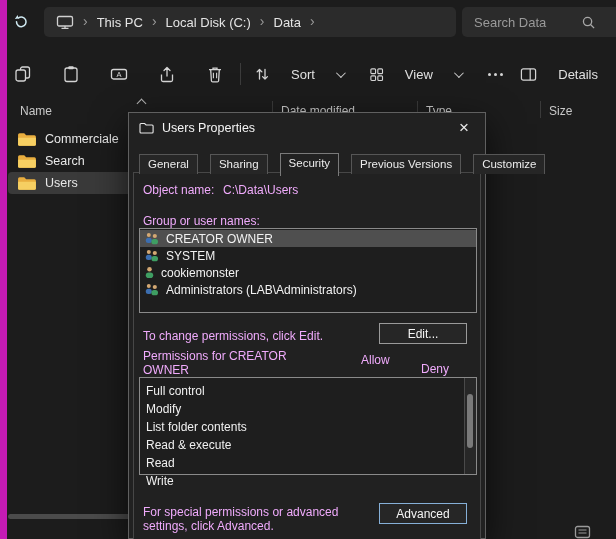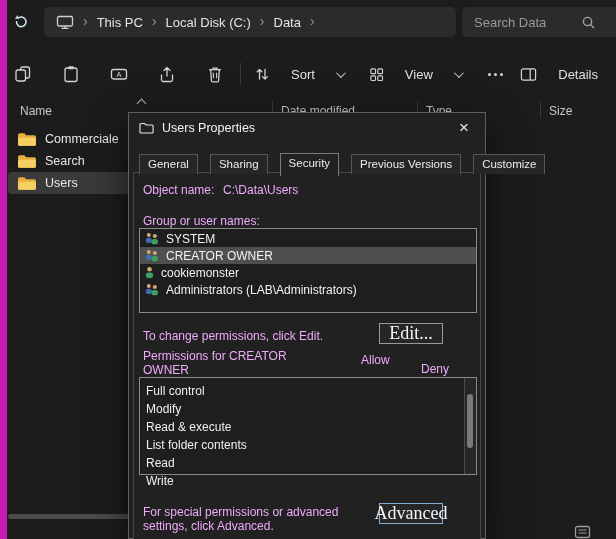--- a/index.html
+++ b/index.html
@@ -56,22 +56,22 @@
   .tabs{position:absolute;left:10px;top:40px;display:flex;align-items:flex-end;gap:12px;z-index:2;}
   .tab{padding:3px 8px 4px;font-size:11.5px;background:#262626;border:1px solid #565656;border-bottom:none;
        color:#ececec;cursor:pointer;white-space:nowrap;}
   .tab.active{background:#212121;padding-bottom:7px;margin-bottom:-2px;border-color:#7a7a7a;}
   .pane{position:absolute;left:4px;right:4px;top:59px;bottom:-2px;border:1px solid #474747;background:#212121;}
   .dlab{position:absolute;font-size:12px;color:#f0abfc;}
   .listbox{position:absolute;left:10px;background:#1e1e1e;border:1px solid #8a8a8a;box-sizing:border-box;}
   .grow{height:17px;display:flex;align-items:center;gap:6px;padding-left:4px;font-size:12px;color:#f2f2f2;cursor:pointer;}
   .grow.sel{background:#4f4f4f;}
   .prow{height:18px;display:flex;align-items:center;padding-left:6px;font-size:12px;color:#f0f0f0;cursor:pointer;}
-  .dbtn{position:absolute;left:250px;width:64px;height:21px;border:1px solid #9a9a9a;background:#262626;
-        display:flex;align-items:center;justify-content:center;font-size:18px;color:#f5f5f5;cursor:pointer;box-sizing:border-box;font-family:Liberation Serif, serif;}
+  .dbtn{position:absolute;left:250px;width:88px;height:21px;border:1px solid #9a9a9a;background:#262626;
+        display:flex;align-items:center;justify-content:center;font-size:12px;color:#f5f5f5;cursor:pointer;box-sizing:border-box;}
   .dbtn.adv{border-color:#86b0d8;}
   .vscroll{position:absolute;right:0;top:0;bottom:0;width:11px;background:#272727;border-left:1px solid #4a4a4a;cursor:pointer;}
   .vthumb{position:absolute;left:2px;width:6px;top:16px;height:54px;background:#7a7a7a;border-radius:3px;}
 </style>
 </head>
 <body>
 
 <div class="stage">
 
   <div class="strip"></div>
@@ -234,38 +234,38 @@
     </div>
 
     <div class="pane"></div>
 
     <span class="dlab" style="left:14px;top:70px;">Object name:</span>
     <span class="dlab" style="left:94px;top:70px;">C:\Data\Users</span>
 
     <span class="dlab" style="left:14px;top:101px;">Group or user names:</span>
 
     <div class="listbox" style="top:115px;width:338px;height:85px;padding-top:1px;">
+      <div class="grow sel">
+        <svg width="16" height="13" viewBox="0 0 16 13">
+          <circle cx="4.8" cy="3.1" r="2" fill="#d3a873"></circle>
+          <rect x="1.8" y="5.8" width="6" height="5.2" rx="2.5" fill="#3c6eb0"></rect>
+          <circle cx="10.8" cy="4" r="2.1" fill="#d3a873"></circle>
+          <rect x="7.4" y="6.9" width="6.6" height="5.4" rx="2.6" fill="#3f9e63"></rect>
+        </svg>
+        <span>CREATOR OWNER</span>
+      </div>
       <div class="grow">
         <svg width="16" height="13" viewBox="0 0 16 13">
           <circle cx="4.8" cy="3.1" r="2" fill="#d3a873"></circle>
           <rect x="1.8" y="5.8" width="6" height="5.2" rx="2.5" fill="#3c6eb0"></rect>
           <circle cx="10.8" cy="4" r="2.1" fill="#d3a873"></circle>
           <rect x="7.4" y="6.9" width="6.6" height="5.4" rx="2.6" fill="#3f9e63"></rect>
         </svg>
         <span>SYSTEM</span>
       </div>
-      <div class="grow sel">
-        <svg width="16" height="13" viewBox="0 0 16 13">
-          <circle cx="4.8" cy="3.1" r="2" fill="#d3a873"></circle>
-          <rect x="1.8" y="5.8" width="6" height="5.2" rx="2.5" fill="#3c6eb0"></rect>
-          <circle cx="10.8" cy="4" r="2.1" fill="#d3a873"></circle>
-          <rect x="7.4" y="6.9" width="6.6" height="5.4" rx="2.6" fill="#3f9e63"></rect>
-        </svg>
-        <span>CREATOR OWNER</span>
-      </div>
       <div class="grow">
         <svg width="11" height="13" viewBox="0 0 11 13">
           <circle cx="5.5" cy="3.2" r="2.3" fill="#d3a873"></circle>
           <rect x="1.8" y="6.4" width="7.4" height="5.6" rx="2.8" fill="#3f9e63"></rect>
         </svg>
         <span>cookiemonster</span>
       </div>
       <div class="grow">
         <svg width="16" height="13" viewBox="0 0 16 13">
           <circle cx="4.8" cy="3.1" r="2" fill="#d3a873"></circle>
@@ -285,24 +285,24 @@
     <span class="dlab" style="left:292px;top:249px;">Deny</span>
 
     <div class="listbox" style="top:264px;width:338px;height:98px;padding-top:4px;">
       <div class="prow">
           <span>Full control</span>
         </div>
       <div class="prow">
           <span>Modify</span>
         </div>
       <div class="prow">
+          <span>List folder contents</span>
+        </div>
+      <div class="prow">
           <span>Read &amp; execute</span>
-        </div>
-      <div class="prow">
-          <span>List folder contents</span>
         </div>
       <div class="prow">
           <span>Read</span>
         </div>
       <div class="prow">
           <span>Write</span>
         </div>
       <div class="vscroll">
         <div class="vthumb"></div>
       </div>

